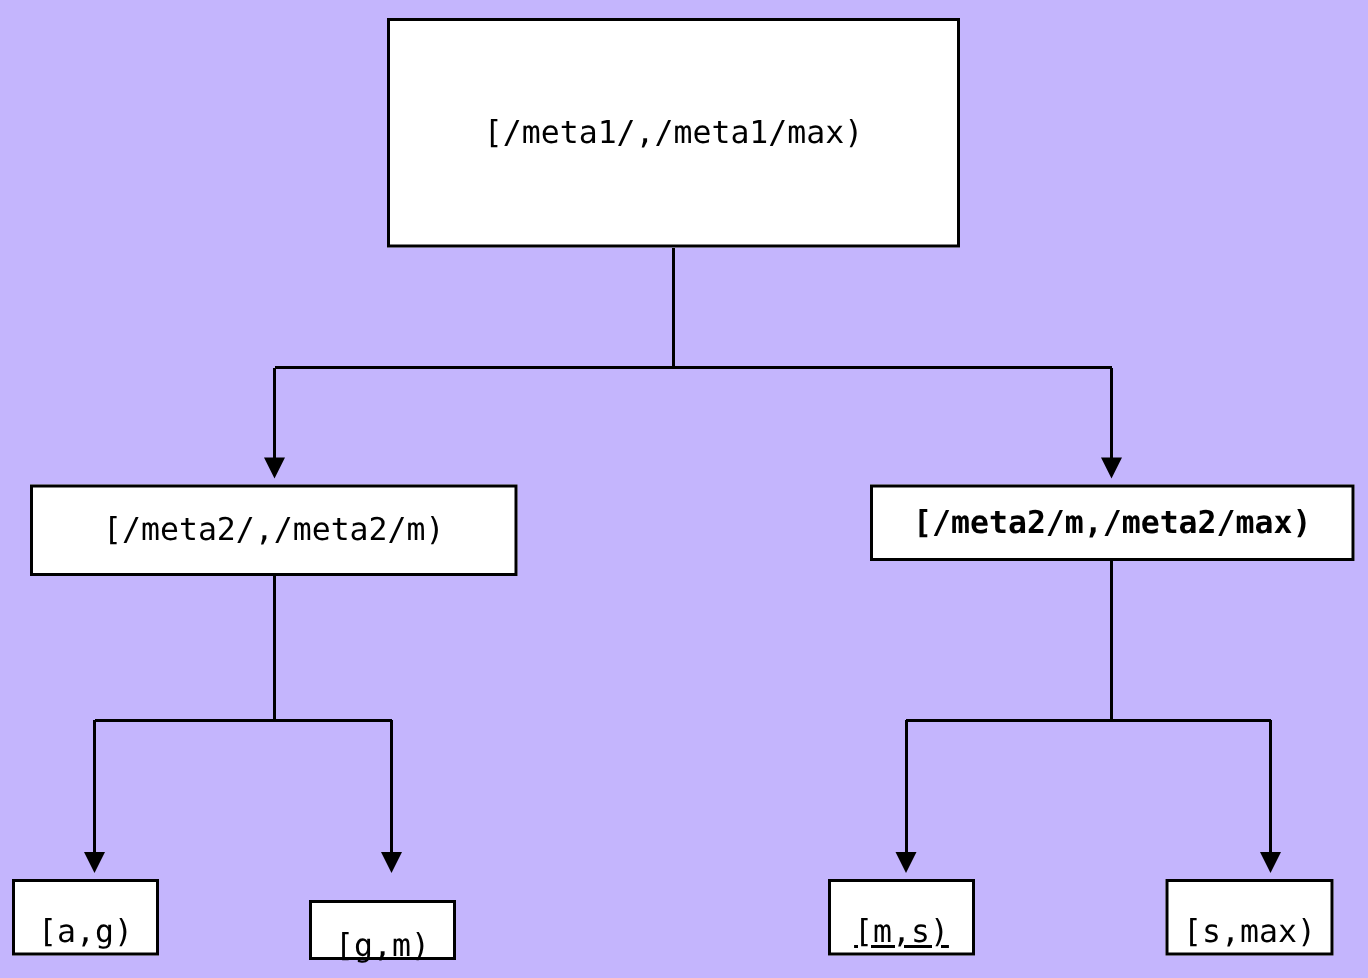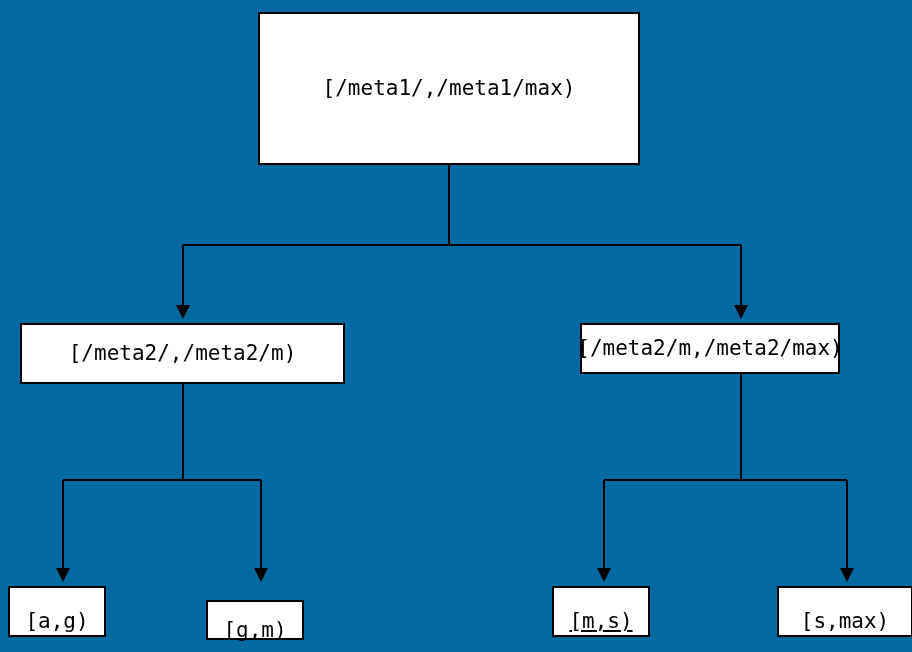--- a/index.html
+++ b/index.html
@@ -8,21 +8,21 @@
     padding: 0;
     background: #ffffff;
   }
   body {
     font-family: "DejaVu Sans Mono", "Liberation Mono", monospace;
   }
   #canvas {
     position: relative;
     width: 912px;
     height: 652px;
-    background: #0369a1;
+    background: #c4b5fd;
     overflow: hidden;
   }
   
   #edges {
     position: absolute;
     left: 0;
     top: 0;
     width: 912px;
     height: 652px;
   }
@@ -96,33 +96,33 @@
     </svg>
 
   <div class="node root" style="left: 258px; top: 12px; width: 382px; height: 153px; border-color: rgb(0, 0, 0);">
     <span class="node-label">[/meta1/,/meta1/max)</span>
   </div>
 
   <div class="node mid" style="left: 20px; top: 323px; width: 325px; height: 61px; border-color: rgb(0, 0, 0);">
     <span class="node-label">[/meta2/,/meta2/m)</span>
   </div>
 
-  <div class="node mid" style="left: 580px; top: 323px; width: 260px; height: 51px; border-color: rgb(0, 0, 0);">
+  <div class="node mid" style="left: 580px; top: 323px; width: 323px; height: 51px; border-color: rgb(0, 0, 0); font-weight: bold;">
     <span class="node-label">[/meta2/m,/meta2/max)</span>
   </div>
 
   <div class="node leaf" style="left: 8px; top: 586px; width: 98px; height: 51px; border-color: rgb(0, 0, 0);">
     <span class="node-label">[a,g)</span>
   </div>
 
   <div class="node leaf" style="left: 206px; top: 600px; width: 98px; height: 40px; border-color: rgb(0, 0, 0);">
     <span class="node-label">[g,m)</span>
   </div>
 
   <div class="node leaf" style="left: 552px; top: 586px; width: 98px; height: 51px; border-color: rgb(0, 0, 0); text-decoration: underline;">
     <span class="node-label">[m,s)</span>
   </div>
 
-  <div class="node leaf" style="left: 777px; top: 586px; width: 136px; height: 51px; border-color: rgb(0, 0, 0);">
+  <div class="node leaf" style="left: 777px; top: 586px; width: 112px; height: 51px; border-color: rgb(0, 0, 0);">
     <span class="node-label">[s,max)</span>
   </div>
 
 </div>
 
 </body></html>

